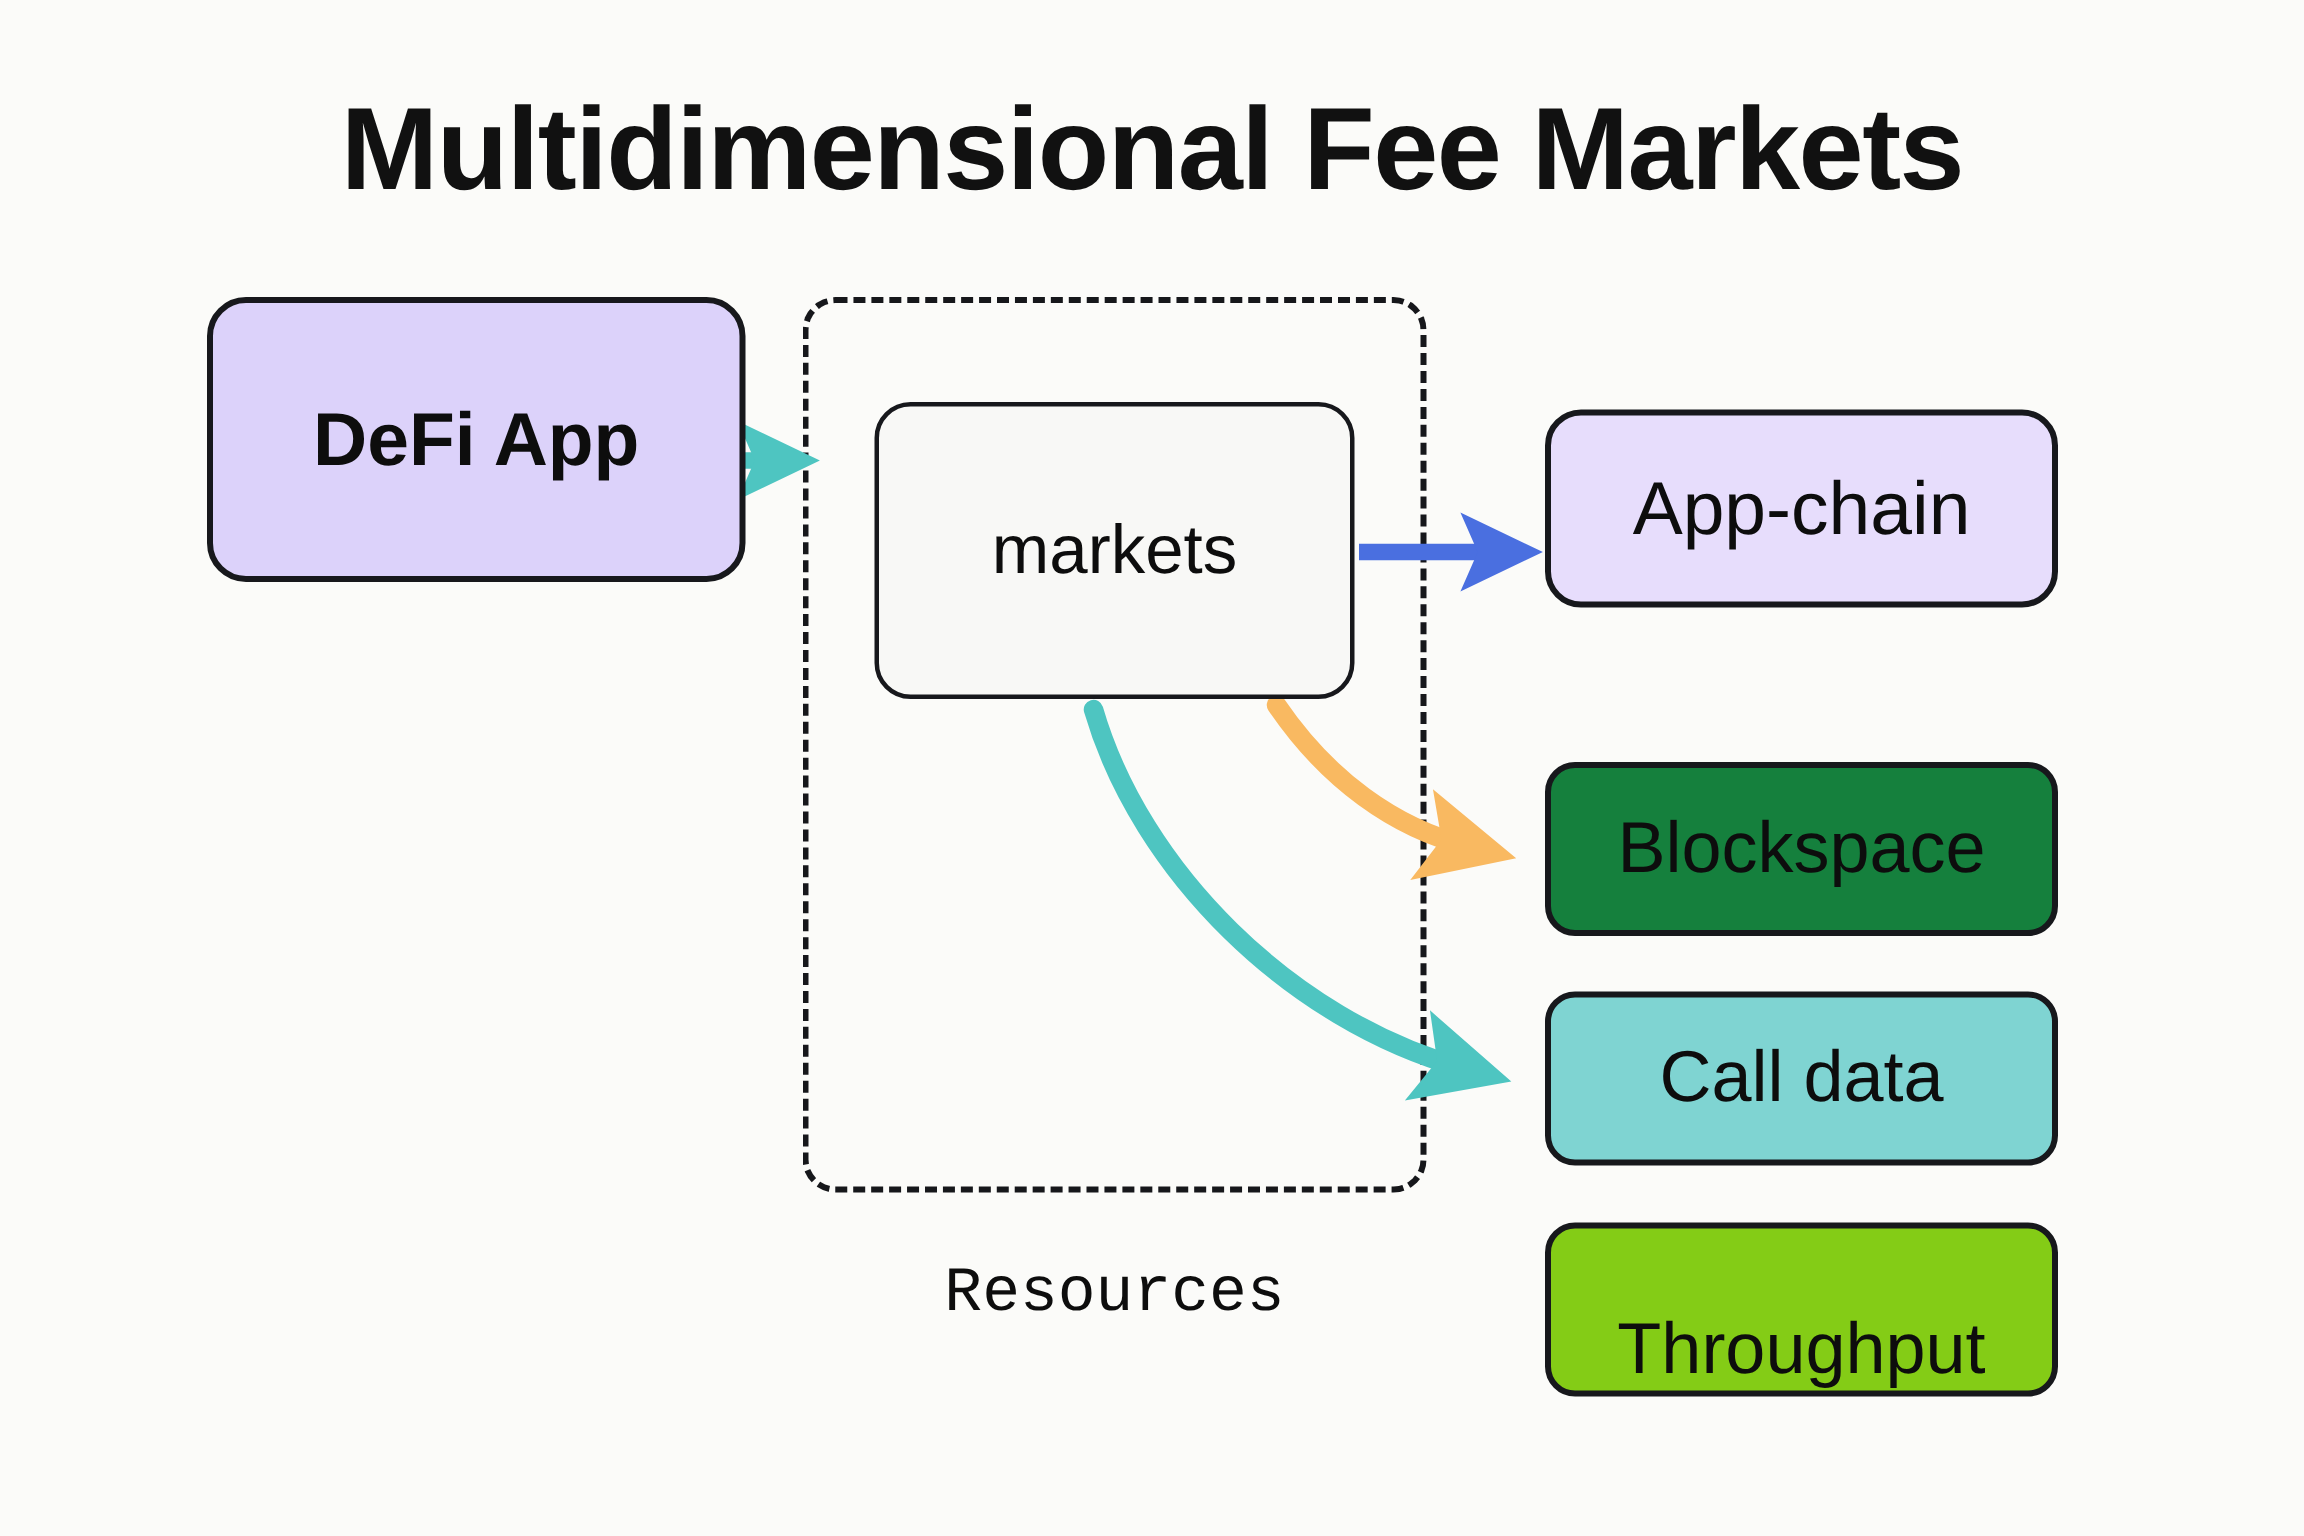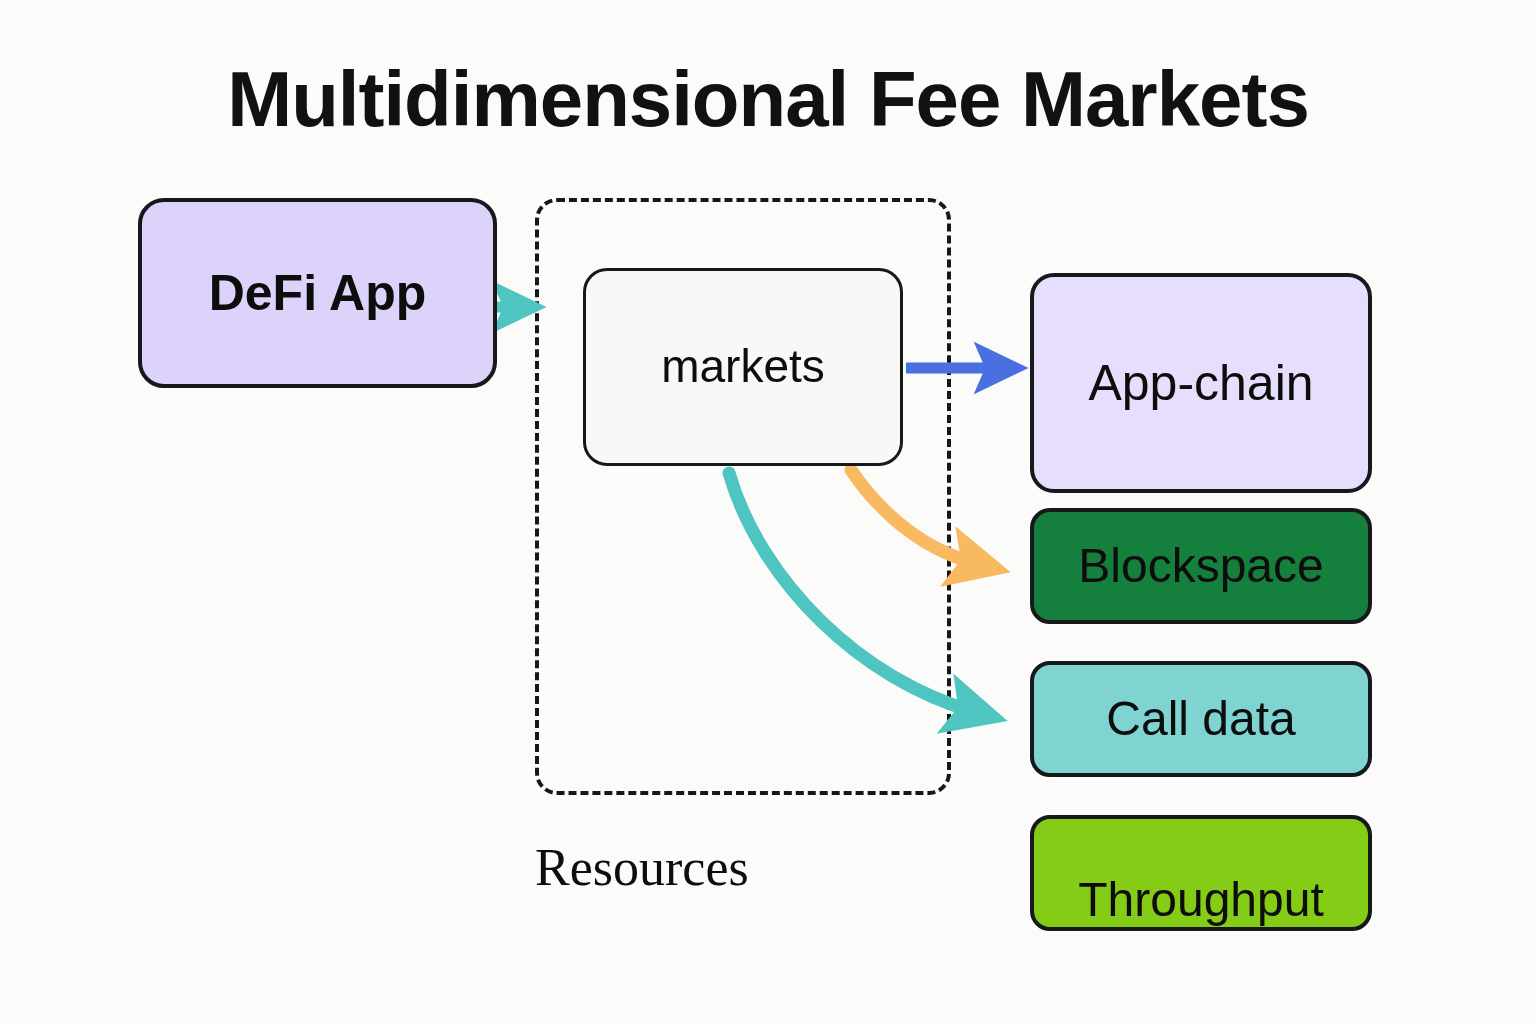--- a/index.html
+++ b/index.html
@@ -65,21 +65,21 @@
     background: #f8f8f6;
     border-width: 3px;
     border-radius: 24px;
     font-size: 46px;
     font-weight: normal;
   }
   #node-app-chain {
     left: 1030px;
     top: 273px;
     width: 342px;
-    height: 220px;
+    height: 132px;
     background: #e7ddfc;
     font-size: 50px;
     font-weight: normal;
     border-radius: 24px;
   }
   #node-blockspace {
     left: 1030px;
     top: 508px;
     width: 342px;
     height: 116px;
@@ -120,23 +120,24 @@
     border: 4px dashed #16171b;
     border-radius: 22px;
     background: transparent;
     pointer-events: none;
   }
   #group-resources-label {
     position: absolute;
     left: 535px;
     top: 838px;
     width: 416px;
-    font-size: 52px;
+    text-align: center;
+    font-size: 42px;
     color: #0d0d0d;
-    font-family: Liberation Serif, serif;
+    font-family: Liberation Mono, monospace;
   }
   
   #arrow-layer {
     position: absolute;
     left: 0;
     top: 0;
     width: 1536px;
     height: 1024px;
     pointer-events: none;
   }

